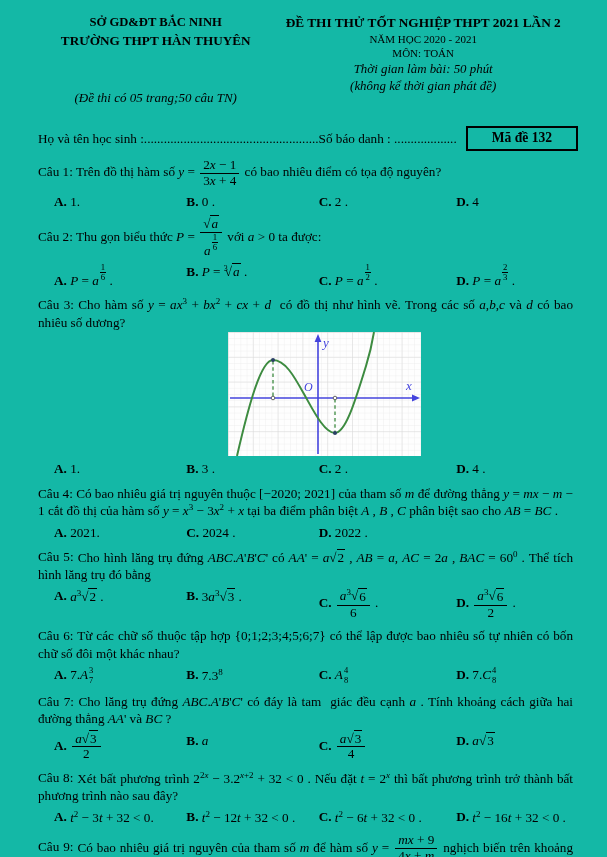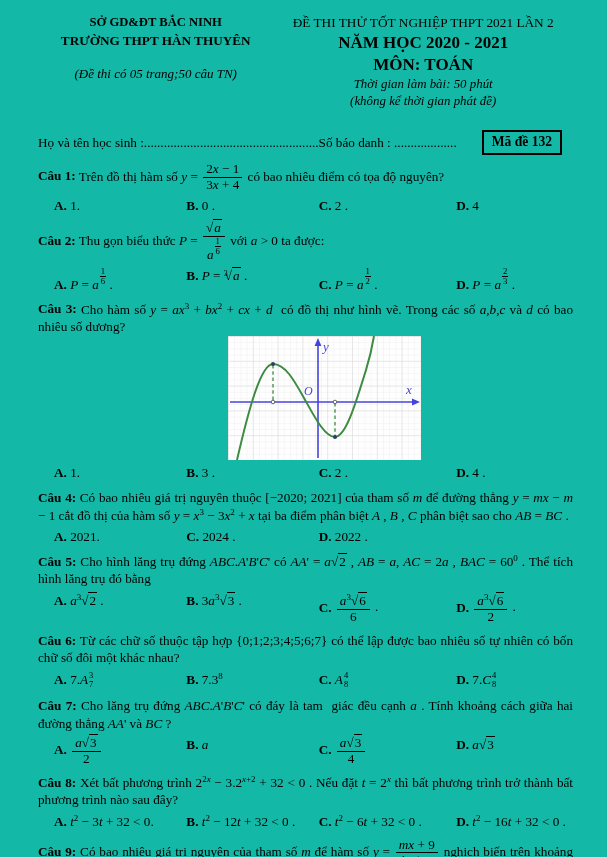--- a/index.html
+++ b/index.html
@@ -9,30 +9,30 @@
     font-family:"Liberation Serif","DejaVu Serif",serif;
     font-size:13.2px;color:#000;line-height:1.32;
     overflow:hidden;position:relative;background:#14b8a6;
   }
   
   .hdr{display:flex;}
   .hdr-left{width:44%;text-align:center;}
   .hdr-right{width:56%;text-align:center;}
   .hl1{font-weight:bold;font-size:12.6px;}
   .hl2{font-weight:bold;font-size:13.2px;margin-top:1px;}
-  .hnote{font-style:italic;margin-top:16px;font-size:13px;}
-  .hr1{font-weight:normal;font-size:13.3px;}
-  .hr2,.hr3{font-weight:bold;font-size:17px;text-align:center;}
+  .hnote{font-style:italic;margin-top:40px;font-size:13px;}
+  .hr1{font-weight:bold;font-size:13.3px;}
+  .hr2,.hr3{font-weight:normal;font-size:11px;text-align:center;}
   .hri{font-style:italic;font-size:12.9px;}
   
   .srow{display:flex;align-items:center;margin-top:20px;white-space:nowrap;}
-  .codebox{border:2px solid #000;font-weight:bold;padding:1px 8px 2px;margin-left:25px;font-size:13.6px;}
+  .codebox{border:2px solid #000;font-weight:bold;padding:1px 24px 2px;margin-left:9px;font-size:13.6px;}
   
   .q{margin-top:7px;text-align:justify;}
-  .qnum{font-weight:bold;}
+  .qnum{font-weight:normal;}
   .opts{display:grid;grid-template-columns:25.5% 25.5% 26.5% 22.5%;padding-left:16px;margin:4px 0 1px;}
   .opt{white-space:nowrap;}
   .opt-label{font-weight:bold;}
   i{font-family:inherit;}
   sup,sub{font-size:0.68em;}
   
   .fr{display:inline-block;vertical-align:middle;text-align:center;line-height:1.12;margin:0 2px;}
   .fr > .fn{display:block;border-bottom:1px solid #000;padding:0 3px;font-family:Liberation Serif, serif;}
   .fr > .fd{display:block;padding:0 3px;}
   

